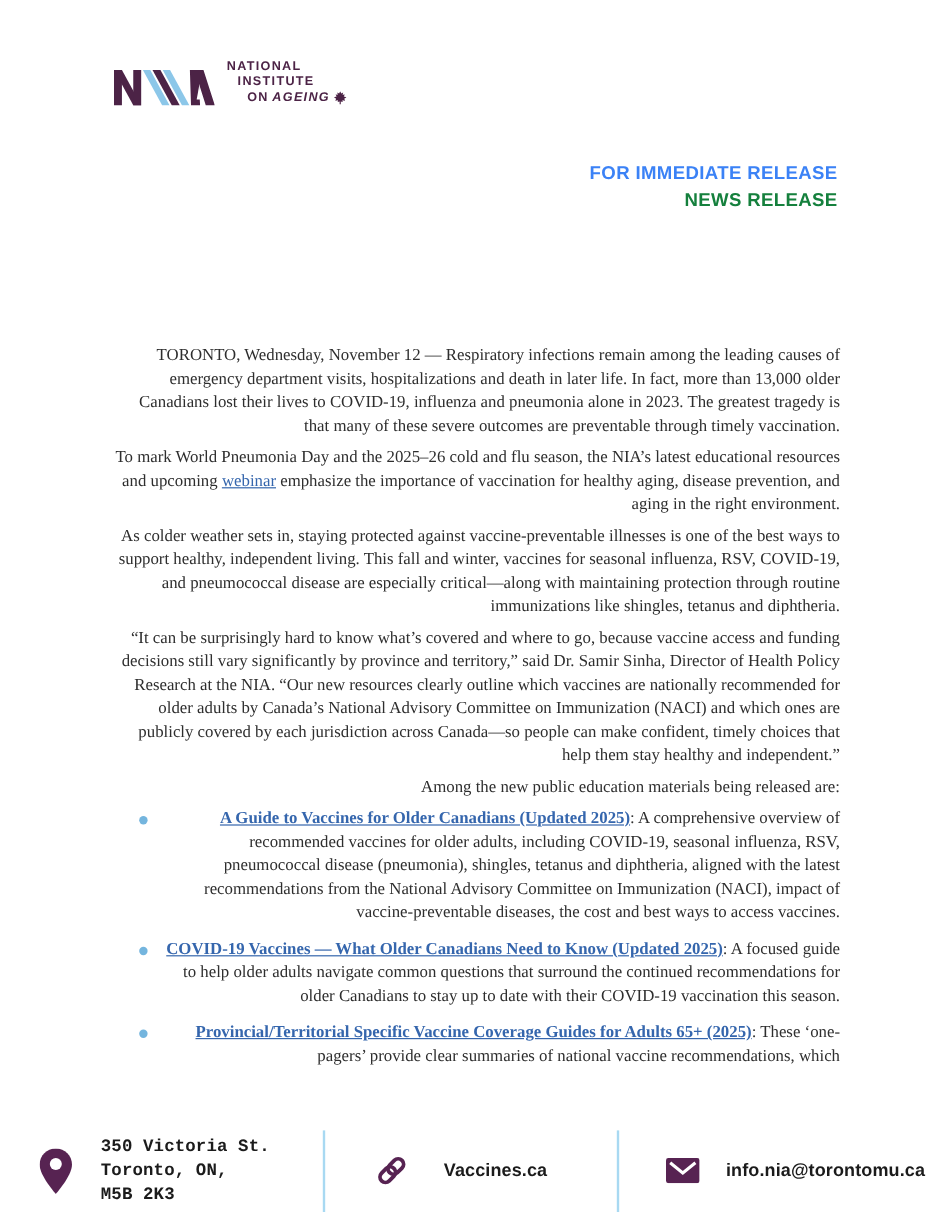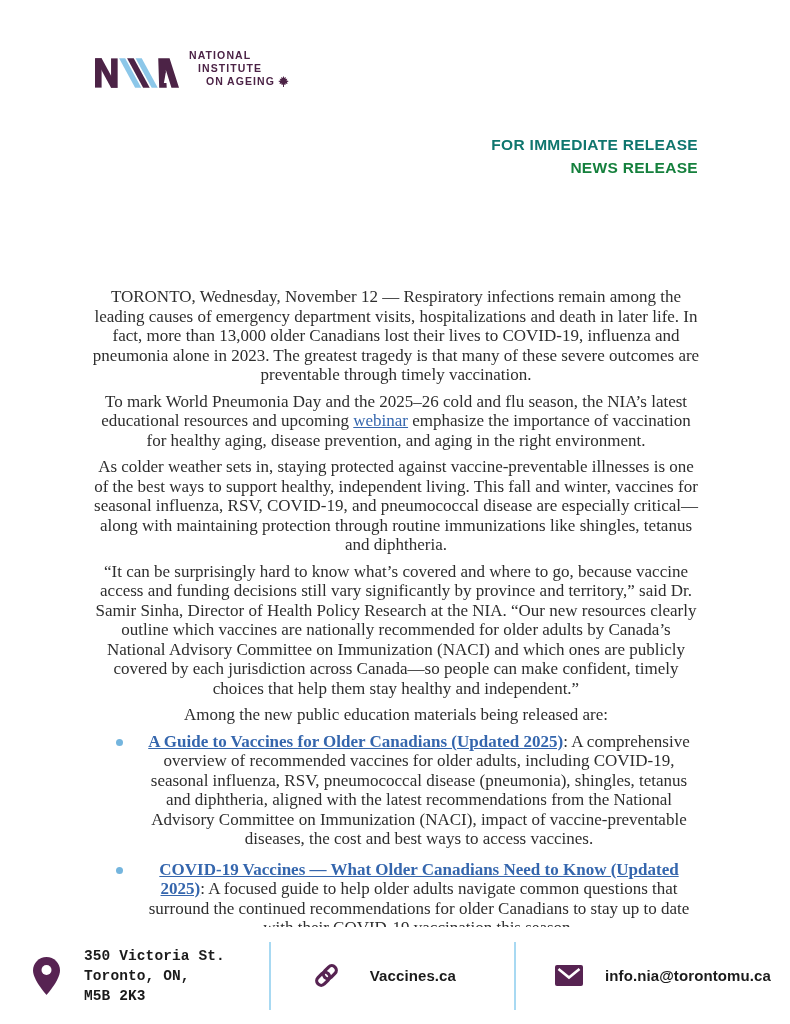--- a/index.html
+++ b/index.html
@@ -14,35 +14,35 @@
   
   .logo { position:absolute; left:95px; top:45px; display:flex; align-items:flex-start; }
   .logo-mark { width:84px; height:56px; }
   .logo-text {
     margin-left:10px; margin-top:4px;
     font-size:10.5px; letter-spacing:1.1px; line-height:13px;
     color:#4c2346; font-weight:600; white-space:nowrap;
   }
   .logo-text .l2 { padding-left:9px; }
   .logo-text .l3 { padding-left:17px; display:flex; align-items:center; gap:3px; }
-  .logo-text .bold { font-weight:800; }
+  .logo-text .bold { font-weight:800;font-style:italic; }
   
   .release { position:absolute; right:92px; top:136px; text-align:right; }
-  .release-line1 { color:#0f766e; font-weight:800; font-size:15.5px; letter-spacing:0.3px; }
+  .release-line1 { color:#3b82f6; font-weight:800; font-size:15.5px; letter-spacing:0.3px; }
   .release-line2 { color:#15803d; font-weight:800; font-size:15.5px; letter-spacing:0.3px; margin-top:5px; }
   
   .title-block { position:absolute; top:215px; left:0; right:0; text-align:center; }
   .doc-title { font-size:21px; font-weight:800; color:#141414; letter-spacing:0.2px; }
   .doc-subtitle { margin-top:10px; font-size:14px; font-weight:700; font-style:italic; color:#5b2153; letter-spacing:0.2px; }
   
   .body-copy {
     position:absolute; top:287px; left:92px; width:608px;
     font-family:"Liberation Serif", "DejaVu Serif", serif;
-    font-size:17px; line-height:19.5px; color:#2e2e2e;
-    text-align:center;
+    font-size:14px; line-height:19.5px; color:#2e2e2e;
+    text-align:right;
   }
   .body-copy p { margin-bottom:7px; }
   a.text-link { color:#3566ad; text-decoration:underline; cursor:pointer; }
   a.bullet-link { color:#3566ad; font-weight:700; text-decoration:underline; cursor:pointer; }
   ul.materials { list-style:none; margin-top:3px; }
   ul.materials li {
     position:relative; margin-left:46px; margin-bottom:11px; padding-left:0;
   }
   ul.materials li::before {
     content:""; position:absolute; left:-22px; top:7px;

